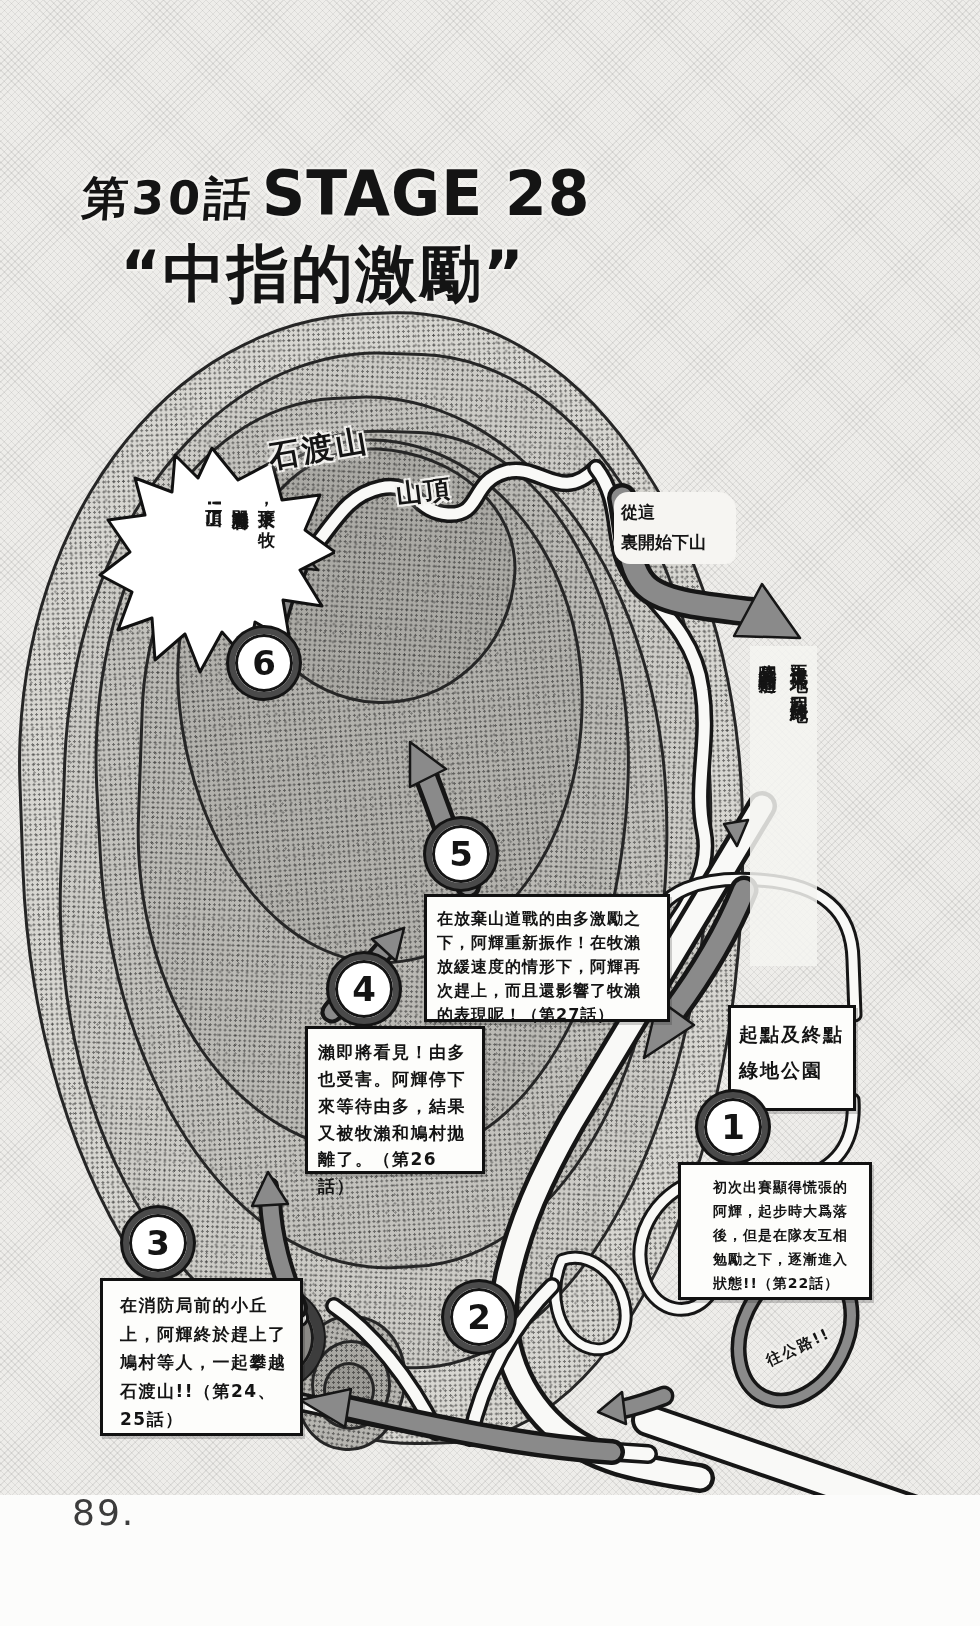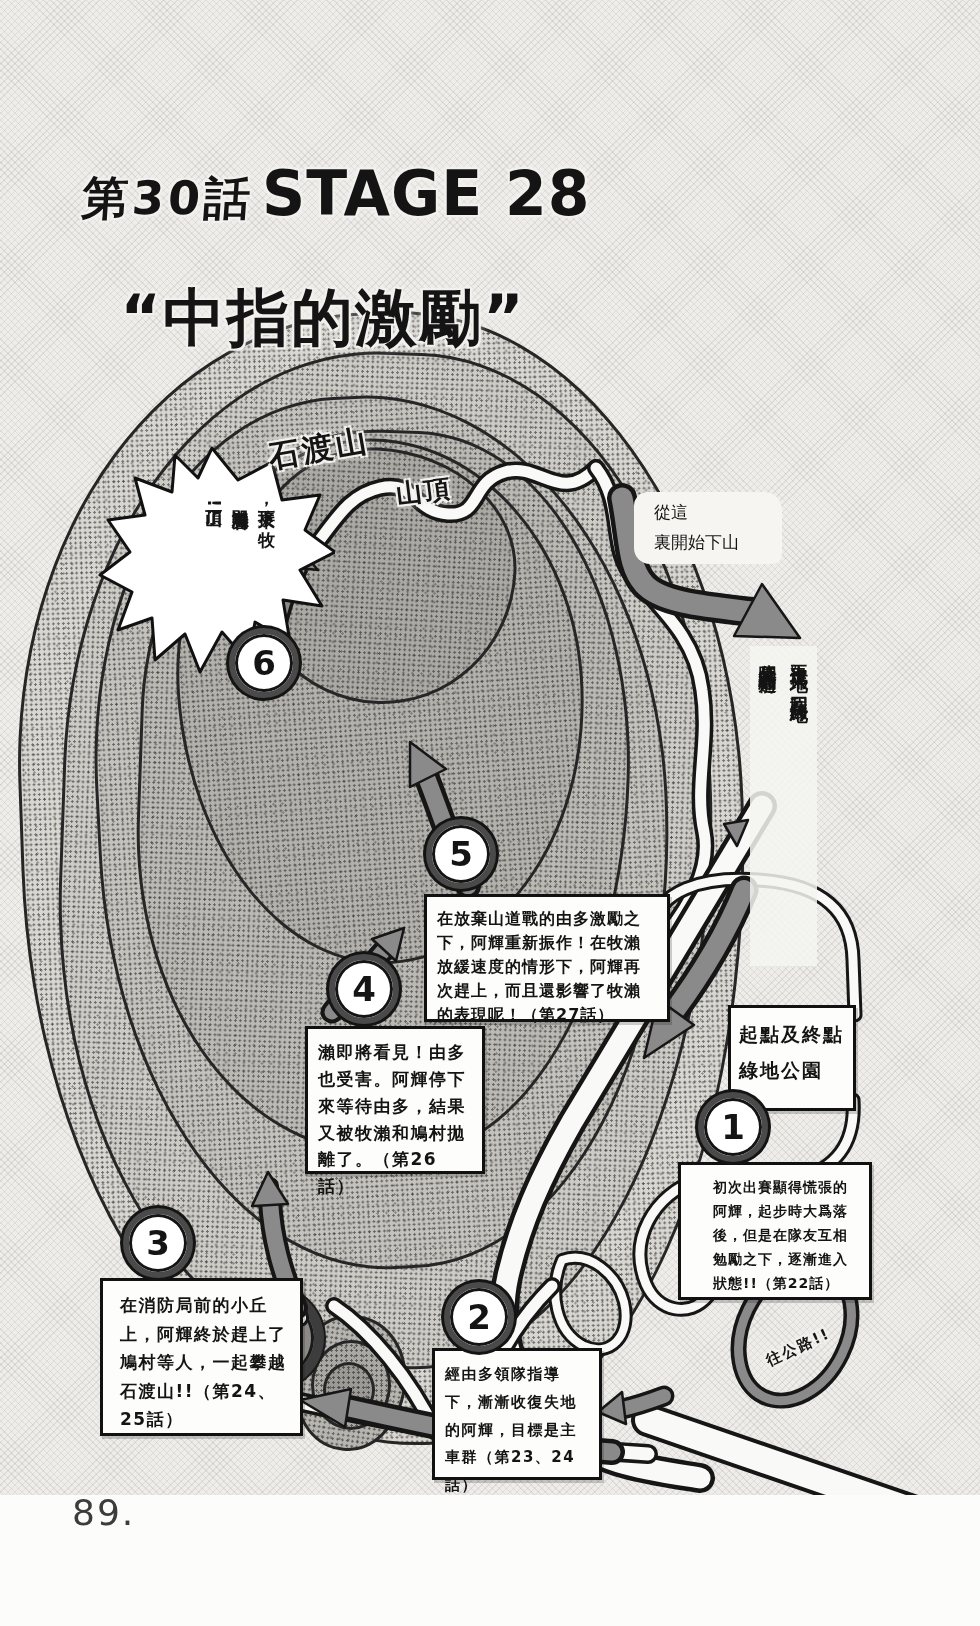--- a/index.html
+++ b/index.html
@@ -9,21 +9,21 @@
     background-color:#eeedea;
     background-image:
       repeating-linear-gradient(45deg, rgba(80,80,80,0.10) 0 1px, transparent 1px 5px),
       repeating-linear-gradient(135deg, rgba(80,80,80,0.10) 0 1px, transparent 1px 5px);
   }
   .abs{position:absolute;}
   
   .halo{text-shadow:-2px -2px 0 #f2f1ee,2px -2px 0 #f2f1ee,-2px 2px 0 #f2f1ee,2px 2px 0 #f2f1ee,0 0 10px #f2f1ee;}
   .chapter{left:82px;top:168px;font-size:46px;font-weight:bold;letter-spacing:4px;transform:skewX(-4deg);z-index:8;}
   .stage{left:262px;top:158px;font-size:60px;font-weight:bold;letter-spacing:1px;transform:scaleY(1.05);z-index:8;}
-  .title{left:88px;top:232px;width:470px;font-size:62px;font-weight:bold;letter-spacing:2px;text-align:center;white-space:nowrap;z-index:8;margin-top:44px;}
+  .title{left:88px;top:232px;width:470px;font-size:62px;font-weight:bold;letter-spacing:2px;text-align:center;white-space:nowrap;z-index:8;}
   
   .ring{position:absolute;border:3px solid #262626;
     background-image:
       radial-gradient(rgba(30,30,30,0.55) 1px, rgba(0,0,0,0) 1.4px),
       radial-gradient(rgba(30,30,30,0.35) 1px, rgba(0,0,0,0) 1.3px);
     background-size:5px 5px,9px 9px;z-index:1;}
   .r1{left:22px;top:312px;width:718px;height:1128px;background-color:#d7d6d1;border-radius:52% 48% 45% 55%/42% 46% 58% 54%;transform:rotate(-2deg);}
   .r2{left:60px;top:352px;width:645px;height:1010px;background-color:#cccbc6;border-radius:50% 50% 46% 54%/44% 50% 56% 50%;transform:rotate(2deg);}
   .r3{left:98px;top:395px;width:565px;height:868px;background-color:#c3c2bd;border-radius:47% 53% 50% 50%/45% 49% 55% 51%;transform:rotate(-3deg);}
   .r4{left:138px;top:430px;width:485px;height:718px;background-color:#bab9b4;border-radius:51% 49% 46% 54%/43% 51% 57% 49%;transform:rotate(2deg);}
@@ -38,21 +38,21 @@
   .rc{fill:none;stroke:#161616;stroke-linecap:round;stroke-linejoin:round;}
   .rw{fill:none;stroke:#f9f9f7;stroke-linecap:round;stroke-linejoin:round;}
   .rg{fill:none;stroke:#8a8a8a;stroke-linecap:round;stroke-linejoin:round;}
   .ahead{fill:#8a8a8a;stroke:#161616;stroke-width:2.5;stroke-linejoin:round;}
   
   .burstsvg{left:95px;top:435px;z-index:4;}
   .burst-text{left:148px;top:496px;width:132px;height:120px;writing-mode:vertical-rl;font-size:17px;font-weight:bold;line-height:1.55;white-space:pre-line;z-index:5;letter-spacing:1px;}
   
   .mtname{left:268px;top:428px;font-size:31px;font-weight:bold;letter-spacing:3px;transform:rotate(-10deg);z-index:4;}
   .summit{left:396px;top:474px;font-size:26px;font-weight:bold;letter-spacing:2px;transform:rotate(-7deg);z-index:4;}
-  .descend{left:614px;top:492px;width:108px;font-size:17px;font-weight:normal;line-height:1.75;white-space:pre-line;background:#f6f5f2;border-radius:14px 18px 10px 16px;padding:6px 20px;z-index:4;margin-left:20px;}
+  .descend{left:614px;top:492px;width:108px;font-size:17px;font-weight:bold;line-height:1.75;white-space:pre-line;background:#f6f5f2;border-radius:14px 18px 10px 16px;padding:6px 7px;z-index:4;}
   .plains-note{left:750px;top:646px;height:312px;writing-mode:vertical-rl;font-size:18px;font-weight:bold;line-height:1.75;white-space:pre-line;letter-spacing:2px;background:rgba(244,244,241,0.85);padding:4px 2px;z-index:4;}
   .toroad{left:764px;top:1338px;font-size:15px;font-weight:bold;letter-spacing:2px;transform:rotate(-25deg);z-index:5;}
   
   .snum{position:absolute;width:58px;height:58px;border-radius:50%;background:#fff;border:6px solid #4a4a4a;
     box-shadow:0 0 0 3px #141414, inset 0 0 0 3px #141414;
     display:flex;align-items:center;justify-content:center;
     font-size:34px;font-weight:bold;z-index:7;}
   .sbox{position:absolute;background:#fdfdfb;border:3px solid #111;padding:10px 10px;
     font-weight:bold;z-index:6;box-shadow:2px 3px 0 rgba(20,20,20,0.2);}
   .b6{left:168px;top:678px;width:204px;height:226px;font-size:17px;line-height:1.72;letter-spacing:1.5px;}
@@ -184,21 +184,20 @@
       <span>4</span>
     </div>
   <div class="snum" style="left:426px;top:819px;">
       <span>5</span>
     </div>
   <div class="snum" style="left:229px;top:628px;">
       <span>6</span>
     </div>
 
   <div class="sbox b1">初次出賽顯得慌張的阿輝，起步時大爲落後，但是在隊友互相勉勵之下，逐漸進入狀態!!（第22話）</div>
-  <div class="sbox b2">經由多領隊指導下，漸漸收復失地的阿輝，目標是主車群（第23、24話）</div>
   <div class="sbox b3">在消防局前的小丘上，阿輝終於趕上了鳩村等人，一起攀越石渡山!!（第24、25話）</div>
   <div class="sbox b4">瀨即將看見！由多也受害。阿輝停下來等待由多，結果又被牧瀨和鳩村拋離了。（第26話）</div>
   <div class="sbox b5">在放棄山道戰的由多激勵之下，阿輝重新振作！在牧瀨放緩速度的情形下，阿輝再次趕上，而且還影響了牧瀨的表現呢！（第27話）</div>
 
   <div class="abs footer"></div>
   <div class="abs pagenum">89.</div>
 
 </div>
 
 </body></html>

